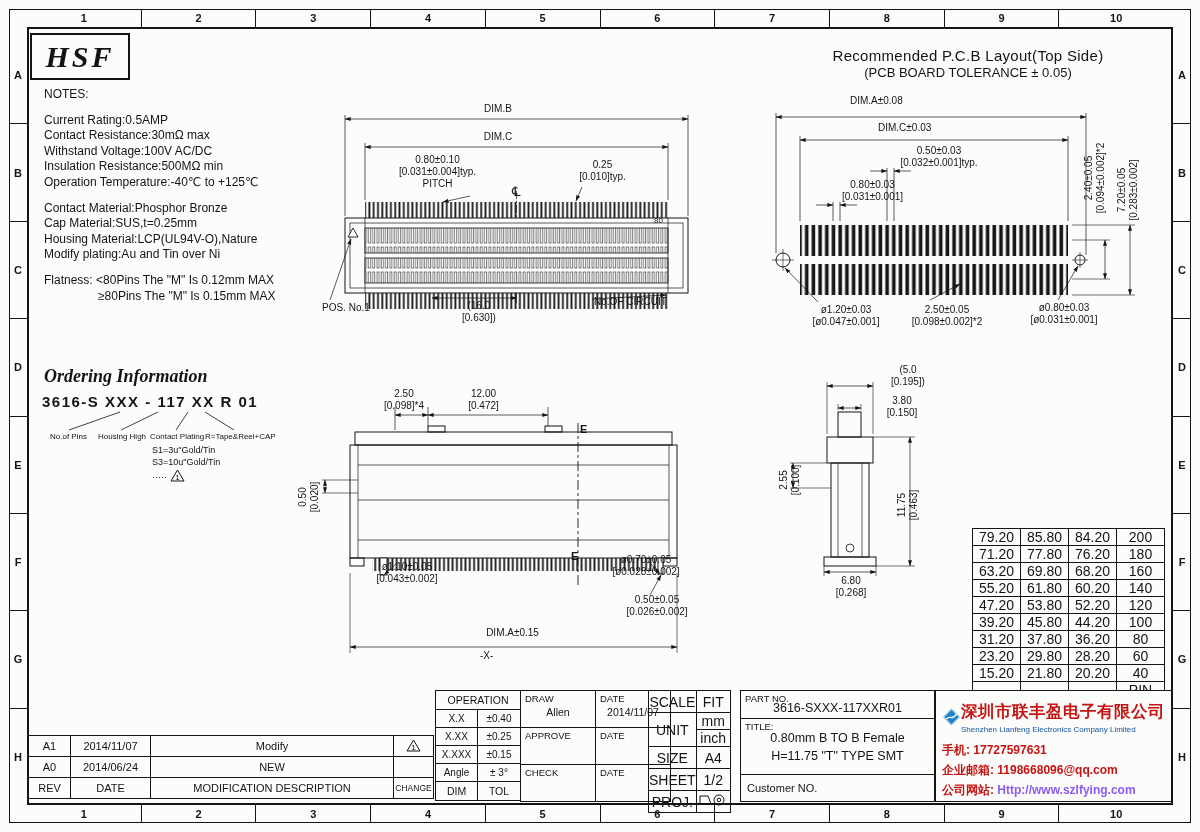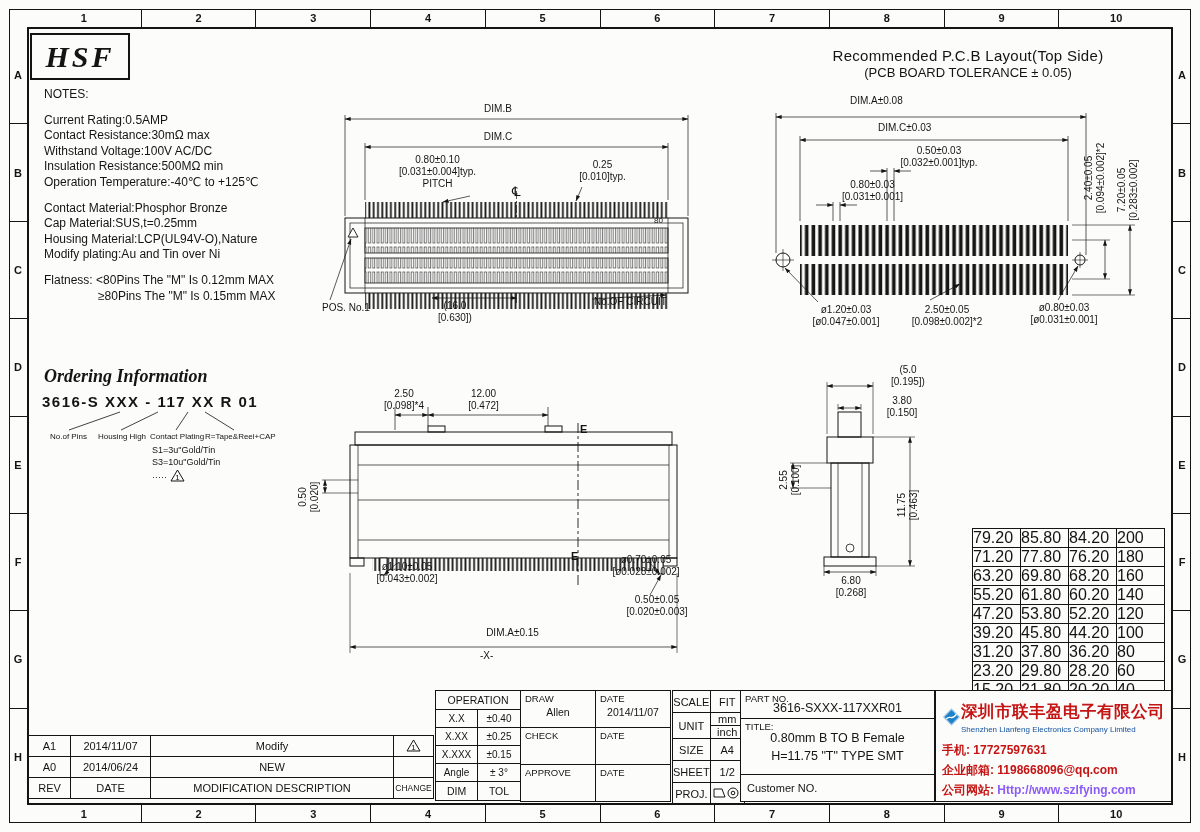--- a/index.html
+++ b/index.html
@@ -28,33 +28,33 @@
 .pcbhead{position:absolute;left:826px;top:47px;width:284px;text-align:center}
 .pcbhead .t1{font-size:15px;letter-spacing:.3px}
 .pcbhead .t2{font-size:13px;margin-top:1px}
 .ordtitle{position:absolute;left:44px;top:366px;font-family:"Liberation Serif","DejaVu Serif",serif;font-style:italic;font-weight:700;font-size:18px}
 .ordcode{position:absolute;left:42px;top:393px;font-size:15px;font-weight:700;letter-spacing:1.5px;white-space:nowrap}
 .ordlbl{position:absolute;font-size:8px;white-space:nowrap}
 .ordnote{position:absolute;font-size:9px;white-space:nowrap}
 table{border-collapse:collapse}
 td{padding:0}
 .pintable{position:absolute;left:972px;top:528px}
-.pintable td{border:1.2px solid #141414;width:48px;height:17px;font-size:16px;}
+.pintable td{border:1.2px solid #141414;width:48px;height:17px;font-size:14px;text-align:center}
 .revtable{position:absolute;left:28px;top:735px;font-size:11px}
 .revtable td{border:1.3px solid #141414;height:21px;text-align:center}
 .revtable td.c1{width:42px}.revtable td.c2{width:80px}.revtable td.c3{width:243px}.revtable td.c4{width:40px;font-size:8.5px}
 .toltable{position:absolute;left:435px;top:690px;font-size:10px}
 .toltable td{border:1.3px solid #141414;height:18px;text-align:center}
 .toltable td.a{width:42px}.toltable td.b{width:43px}
 .toltable tr.hd td{height:19px;font-size:10.5px}
 .signtable{position:absolute;left:520px;top:690px}
 .signtable td{border:1.3px solid #141414;width:75px;height:37px;vertical-align:top}
 .signtable .cl{display:block;font-size:9.5px;padding:2px 0 0 4px}
 .signtable .cv{display:block;text-align:center;font-size:10.5px;margin-top:2px}
-.metatable{position:absolute;left:672px;top:690px;font-size:11px}
+.metatable{position:absolute;left:648px;top:690px;font-size:14px}
 .metatable td{border:1.3px solid #141414;height:22px;text-align:center}
 .metatable td.ml{width:36px}.metatable td.mv{width:34px}
 .metatable .u2{border-top:1px solid #141414}
 .partblock{position:absolute;left:740px;top:690px;width:195px;height:112px;border:1.3px solid #141414;background:#fcfcfa}
 .partblock .row1{height:28px;border-bottom:1.3px solid #141414;position:relative;display:flex;align-items:flex-end;justify-content:center;padding-bottom:3px}
 .partblock .row2{height:56px;border-bottom:1.3px solid #141414;position:relative;display:flex;flex-direction:column;align-items:center;justify-content:center;gap:4px}
 .partblock .row3{height:25px;display:flex;align-items:center;padding-left:6px;font-size:11px}
 .partblock .cl{position:absolute;left:4px;top:2px;font-size:9.5px}
 .partblock .pn{font-size:12.5px}
 .partblock .tl{font-size:12.5px;white-space:nowrap}
@@ -321,21 +321,21 @@
     <div>[0.031±0.004]typ.</div>
     <div>PITCH</div>
   </div>
   <div class="lbl" style="left:565px;top:159px;width:75px">
     <div>0.25</div>
     <div>[0.010]typ.</div>
   </div>
   <div class="lbl" style="left:512px;top:184px;font-size:13px">℄</div>
   <div class="lbl" style="left:654px;top:216px;font-size:8px">80</div>
   <div class="lbl la" style="left:322px;top:302px">POS. No.1</div>
-  <div class="lbl" style="left:424px;top:300px;width:62px">
+  <div class="lbl" style="left:448px;top:300px;width:62px">
     <div>(16.0</div>
     <div>[0.630])</div>
   </div>
   <div class="lbl la" style="left:594px;top:296px">No.OF CIRCUIT</div>
 
   <div class="lbl la" style="left:850px;top:95px">DIM.A±0.08</div>
   <div class="lbl la" style="left:878px;top:122px">DIM.C±0.03</div>
   <div class="lbl" style="left:884px;top:145px;width:110px">
     <div>0.50±0.03</div>
     <div>[0.032±0.001]typ.</div>
@@ -406,21 +406,21 @@
   <div class="lbl" style="left:361px;top:561px;width:92px">
     <div>ø1.10±0.05</div>
     <div>[0.043±0.002]</div>
   </div>
   <div class="lbl" style="left:600px;top:554px;width:92px">
     <div>ø0.70±0.05</div>
     <div>[ø0.028±0.002]</div>
   </div>
   <div class="lbl" style="left:613px;top:594px;width:88px">
     <div>0.50±0.05</div>
-    <div>[0.020±0.003]</div>
+    <div>[0.026±0.002]</div>
   </div>
   <div class="lbl" style="left:470px;top:627px;width:85px">DIM.A±0.15</div>
   <div class="lbl" style="left:480px;top:650px">-X-</div>
 
   <div class="lbl" style="left:876px;top:364px;width:64px">
     <div>(5.0</div>
     <div>[0.195])</div>
   </div>
   <div class="lbl" style="left:870px;top:395px;width:64px">
     <div>3.80</div>
@@ -566,31 +566,31 @@
             <span class="cl">DRAW</span>
             <span class="cv">Allen</span>
           </td>
         <td>
             <span class="cl">DATE</span>
             <span class="cv">2014/11/07</span>
           </td>
       </tr>
       <tr>
         <td>
-            <span class="cl">CHECK</span>
+            <span class="cl">APPROVE</span>
             <span class="cv"></span>
           </td>
         <td>
             <span class="cl">DATE</span>
             <span class="cv"></span>
           </td>
       </tr>
       <tr>
         <td>
-            <span class="cl">APPROVE</span>
+            <span class="cl">CHECK</span>
             <span class="cv"></span>
           </td>
         <td>
             <span class="cl">DATE</span>
             <span class="cv"></span>
           </td>
       </tr>
     </tbody>
   </table>
 

